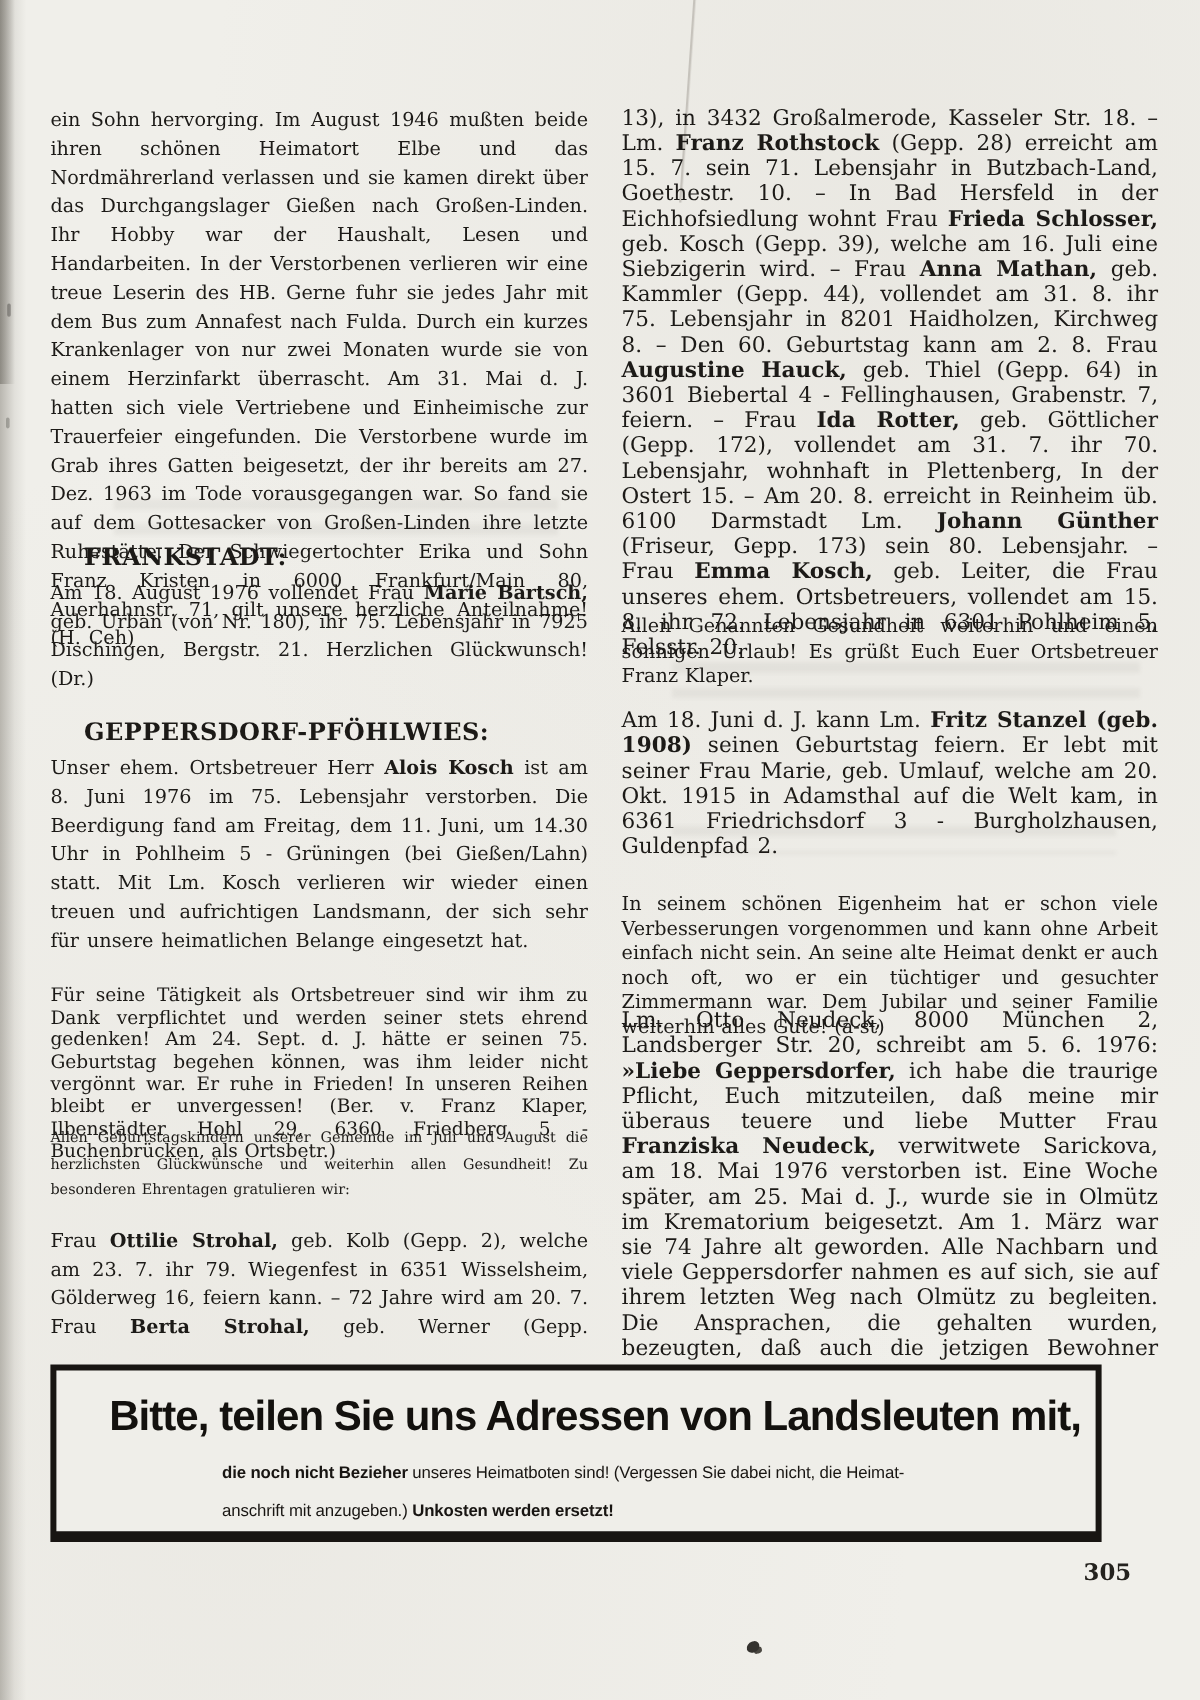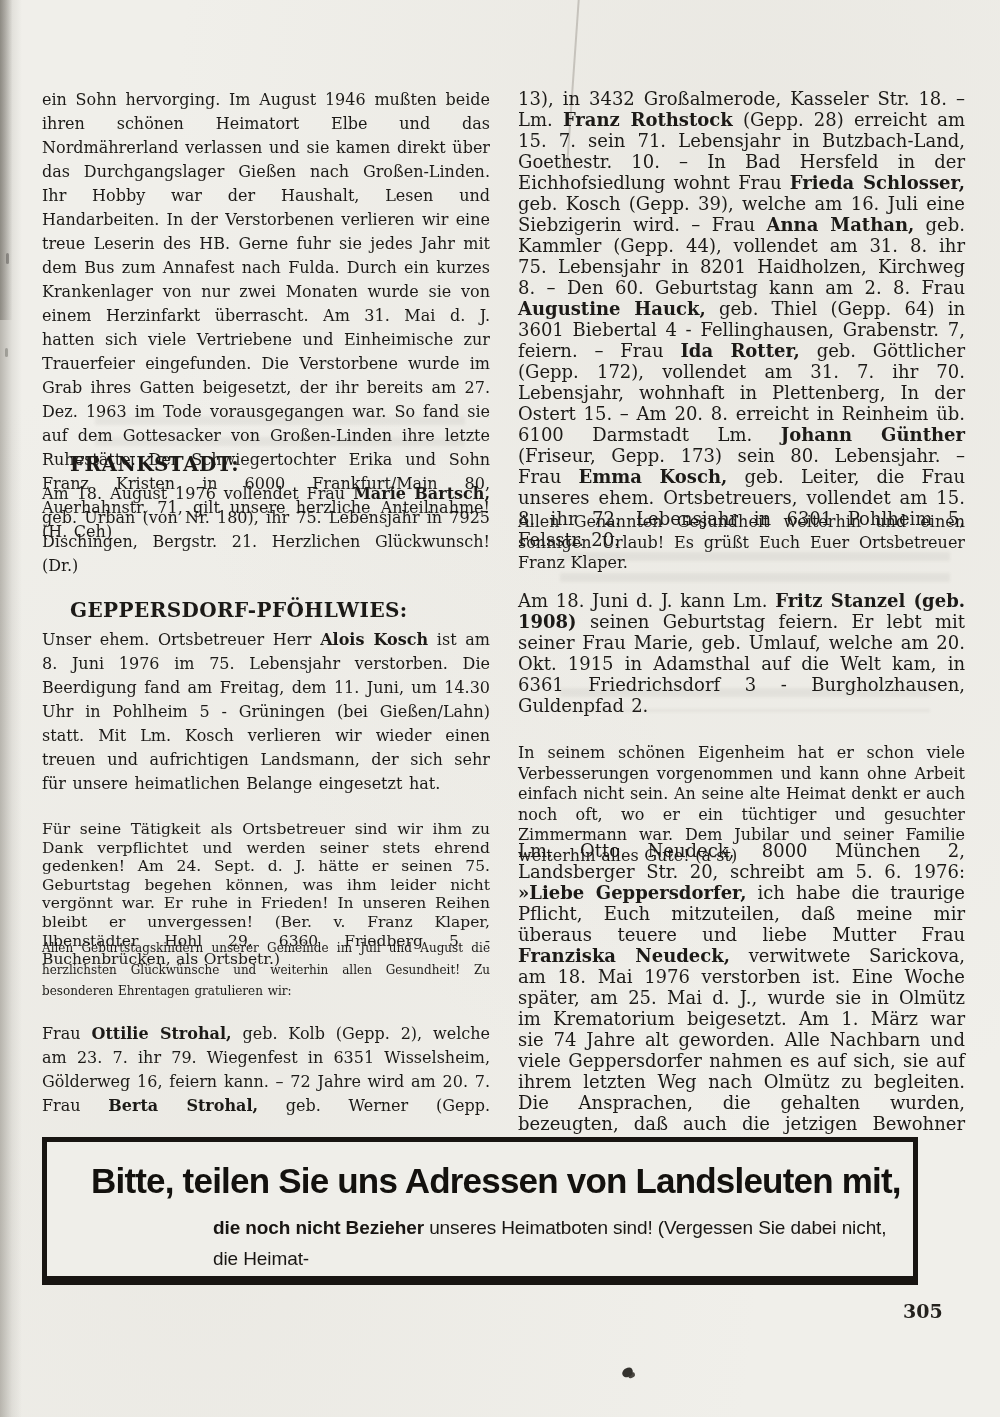--- a/index.html
+++ b/index.html
@@ -60,22 +60,22 @@
   #col-right > .blk:nth-child(5){top:840px;}
 
   
   .notice-box{position:absolute;left:42px;top:1137px;width:876px;height:148px;
     box-sizing:border-box;background:#efeee9;border:5px solid #181512;border-bottom-width:9px;
     overflow:hidden;z-index:5;}
   .notice-headline{font-family:"Liberation Sans", sans-serif;font-weight:700;
     font-size:35px;line-height:38px;letter-spacing:-0.8px;color:#13110e;
     margin:20px 0 0 44px;white-space:nowrap;}
   #notice-lines{margin:12px 0 0 138px;}
-  .notice-line{font-family:"Liberation Sans", sans-serif;font-size:19px;line-height:31px;
-    color:#181512;letter-spacing:-0.1px;margin-left:28px;}
+  .notice-line{font-family:"Liberation Sans", sans-serif;font-size:14px;line-height:31px;
+    color:#181512;letter-spacing:-0.1px;}
   .notice-line b{font-weight:700;}
 
   .page-number{position:absolute;left:903px;top:1300px;font-weight:bold;font-size:19px;color:#24221e;}
 </style>
 </head>
 <body>
 
 <div class="gutter"></div>
 <div class="gutter-top"></div>
 <div class="crease"></div>

